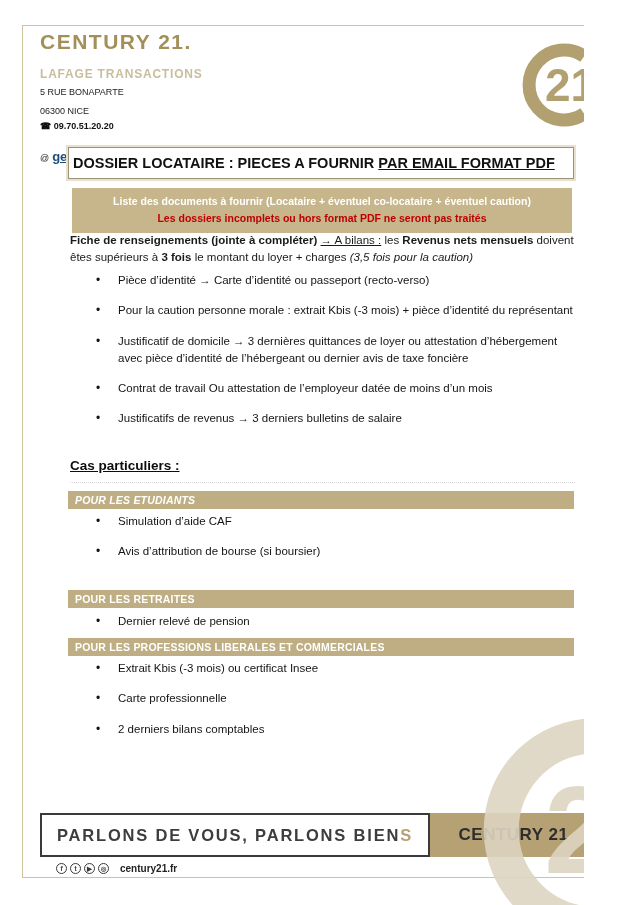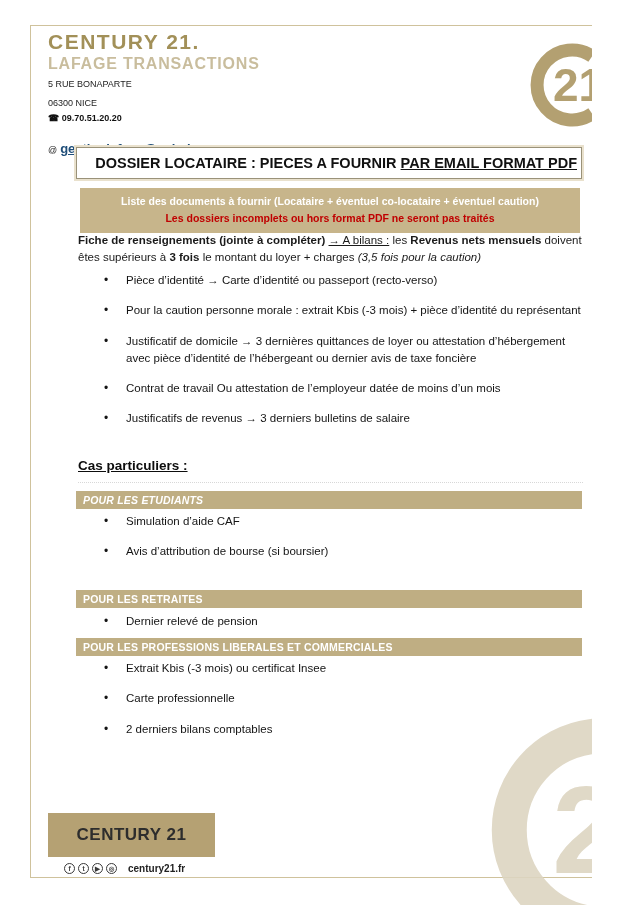--- a/index.html
+++ b/index.html
@@ -1,34 +1,34 @@
 <!DOCTYPE html>
 <html><head>
 <meta charset="utf-8">
 <style>
   * { margin:0; padding:0; box-sizing:border-box; }
   html,body { background:#fff; }
   body { width:640px; height:905px; font-family:"Liberation Sans", sans-serif; color:#1a1a1a; position:relative; }
-  .page { position:absolute; left:8px; top:0; width:584px; height:905px; background:#fff; overflow:hidden; }
+  .page { position:absolute; left:0; top:0; width:584px; height:905px; background:#fff; overflow:hidden; }
   .frame { position:absolute; left:22px; top:25px; width:587px; height:853px; border:1px solid #cfc29c; }
 
   
   .hdr { position:absolute; left:40px; top:30px; }
   .brand { font-size:21px; font-weight:bold; color:#a29058; letter-spacing:1.5px; }
-  .agency { font-size:16px; color:#c9bd9d; letter-spacing:.8px; margin-top:1px; font-weight:bold; }
+  .agency { font-size:12px; color:#c9bd9d; letter-spacing:.8px; margin-top:13px; font-weight:bold; }
   .addr { font-size:9px; color:#222; margin-top:5px; line-height:1.55; }
   .phone { font-size:9px; color:#111; font-weight:bold; margin-top:2px; }
   .emailrow { margin-top:18px; font-size:9px; color:#222; }
   .email { font-size:13px; font-weight:bold; color:#1f4e79; text-decoration:underline; margin-left:3px; }
 
   .logo { position:absolute; left:522px; top:33px; }
 
   
   .title-box { position:absolute; left:68px; top:147px; width:506px; border:1px solid #9a9279;
-               box-shadow:0 0 0 2px #e9e1cd; background:#fff; text-align:right; padding:6px 4px; }
+               box-shadow:0 0 0 2px #e9e1cd; background:#fff; text-align:left; padding:6px 4px; }
   .title-box .t { font-size:14.5px; font-weight:bold; color:#111; }
   .title-box .t u { text-decoration:underline; }
   .notice { position:absolute; left:72px; top:188px; width:500px; background:#c7b58b; text-align:center; padding:5px 0 6px; }
   .notice .l1 { color:#fff; font-weight:bold; font-size:10.5px; line-height:1.6; }
   .notice .l2 { color:#c00000; font-weight:bold; font-size:10.5px; line-height:1.6; }
 
   
   .intro { position:absolute; left:70px; top:232px; width:508px; font-size:11.5px; line-height:1.5; color:#1a1a1a; }
   .b { font-weight:bold; } .u { text-decoration:underline; } .i { font-style:italic; }
 
@@ -119,20 +119,24 @@
   </ul>
 
   <div class="band band3">POUR LES PROFESSIONS LIBERALES ET COMMERCIALES</div>
   <ul class="doc sec3">
     <li>Extrait Kbis (-3 mois) ou certificat Insee</li>
     <li>Carte professionnelle</li>
     <li>2 derniers bilans comptables</li>
   </ul>
 
   <div class="footer-banner">
+    <div class="slogan">
+        <span>PARLONS DE VOUS, PARLONS BIEN</span>
+        <span class="accent">S</span>
+      </div>
     <div class="footer-brand">
         <span>CENTURY 21</span>
       </div>
   </div>
 
   <svg class="watermark" width="240" height="280" viewBox="0 0 86 104">
     <path d="M 62.1 23.3 A 35 35 0 1 0 62.1 80.7" fill="none" stroke="#ddd5c1" stroke-width="13"></path>
     <text x="23" y="68" font-size="46" font-weight="bold" fill="#ddd5c1" font-family="Liberation Sans, sans-serif">2</text>
   </svg>
 

